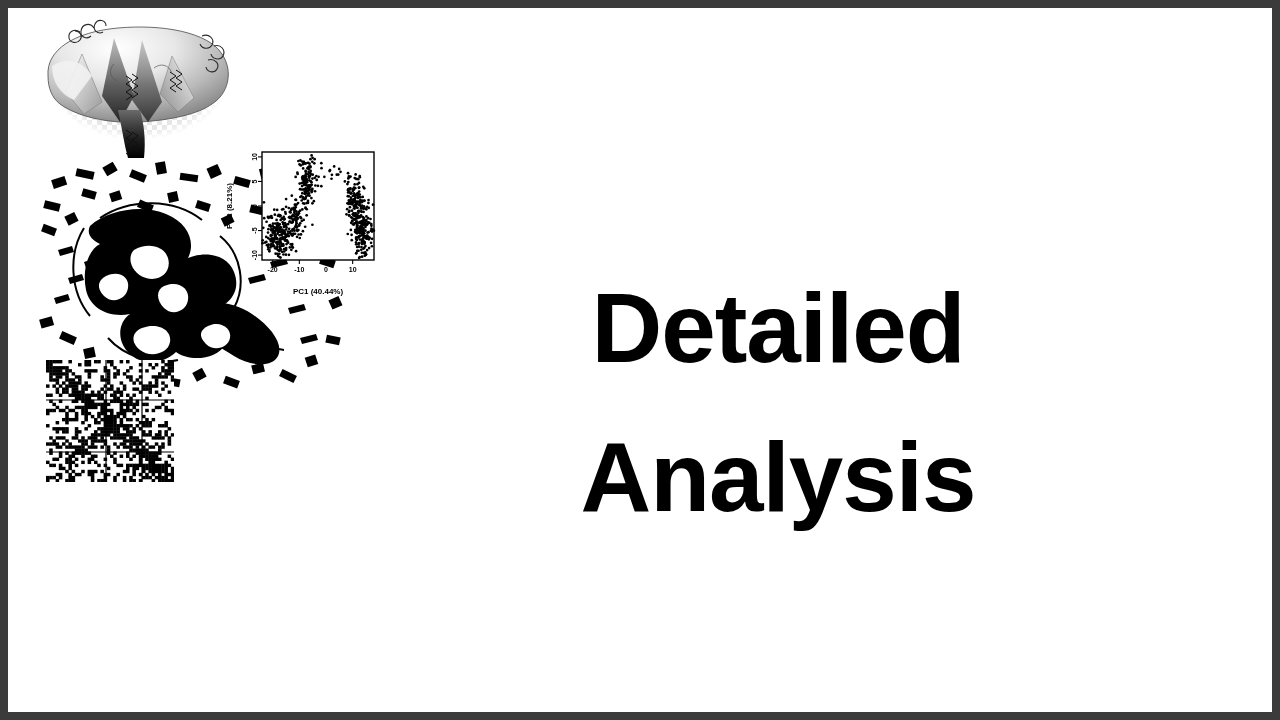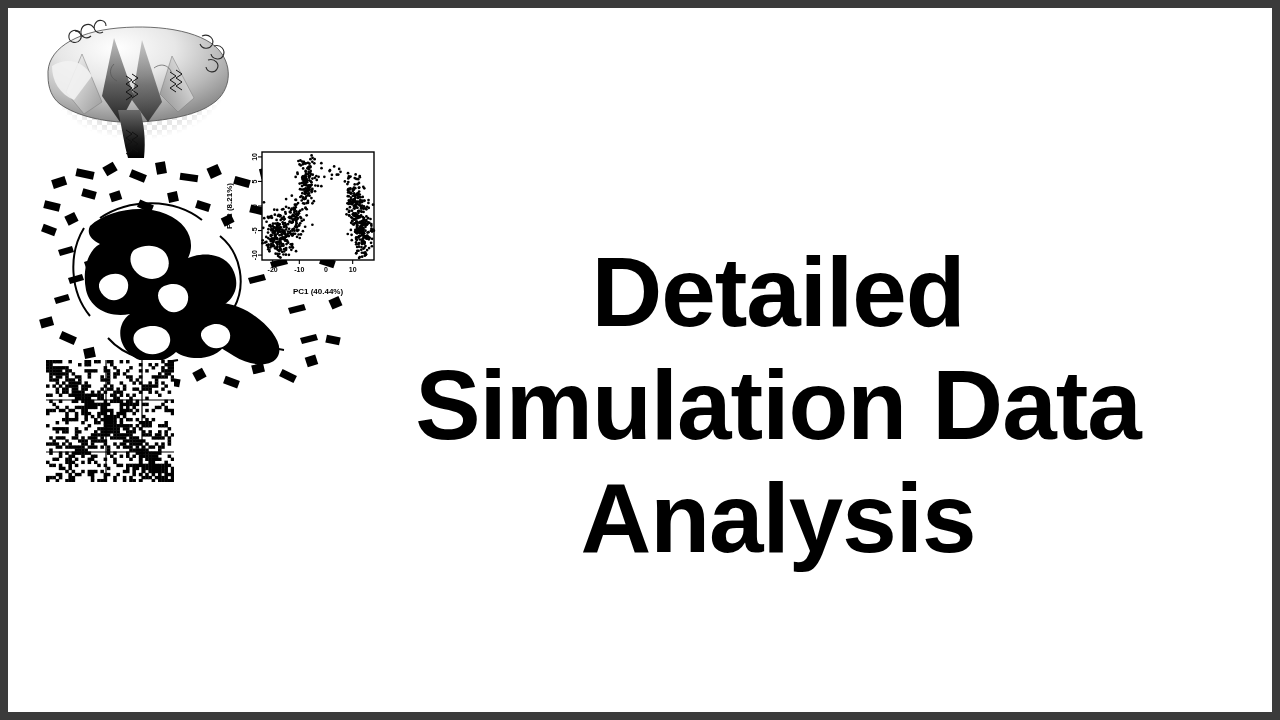--- a/index.html
+++ b/index.html
@@ -98,21 +98,21 @@
     width: 940px;
     text-align: center;
     color: #000000;
     font-family: "Liberation Sans Narrow", "Liberation Sans", sans-serif;
     font-weight: bold;
     font-size: 98px;
     line-height: 113px;
     letter-spacing: -1px;
     white-space: nowrap;
   }
-  #title .tline { display: block; }
+  #title .tline { display: block; margin-top: 36px; }
   #title .wide {
     letter-spacing: -2px;
     transform: scaleX(1.0);
   }
 </style>
 </head>
 <body>
 
 <div id="slide">
   <div id="canvas">
@@ -1800,18 +1800,17 @@
               <circle cx="126.84" cy="32.38" r="1.35"></circle>
             </g>
           <text id="pca-xlabel" x="96" y="150" font-size="8" font-weight="bold" text-anchor="middle" font-family="Liberation Sans, sans-serif" fill="#000000">PC1 (40.44%)</text>
           <text id="pca-ylabel" x="10" y="62" font-size="8" font-weight="bold" text-anchor="middle" transform="rotate(-90 10 62)" font-family="Liberation Sans, sans-serif" fill="#000000">PC2 (8.21%)</text>
         </svg>
       </div>
     </div>
 
     <div id="title">
       <span class="tline">Detailed</span>
-      <span class="tline">Simulation Data</span>
       <span class="tline">Analysis</span>
     </div>
 
   </div>
 </div>
 
 </body></html>

